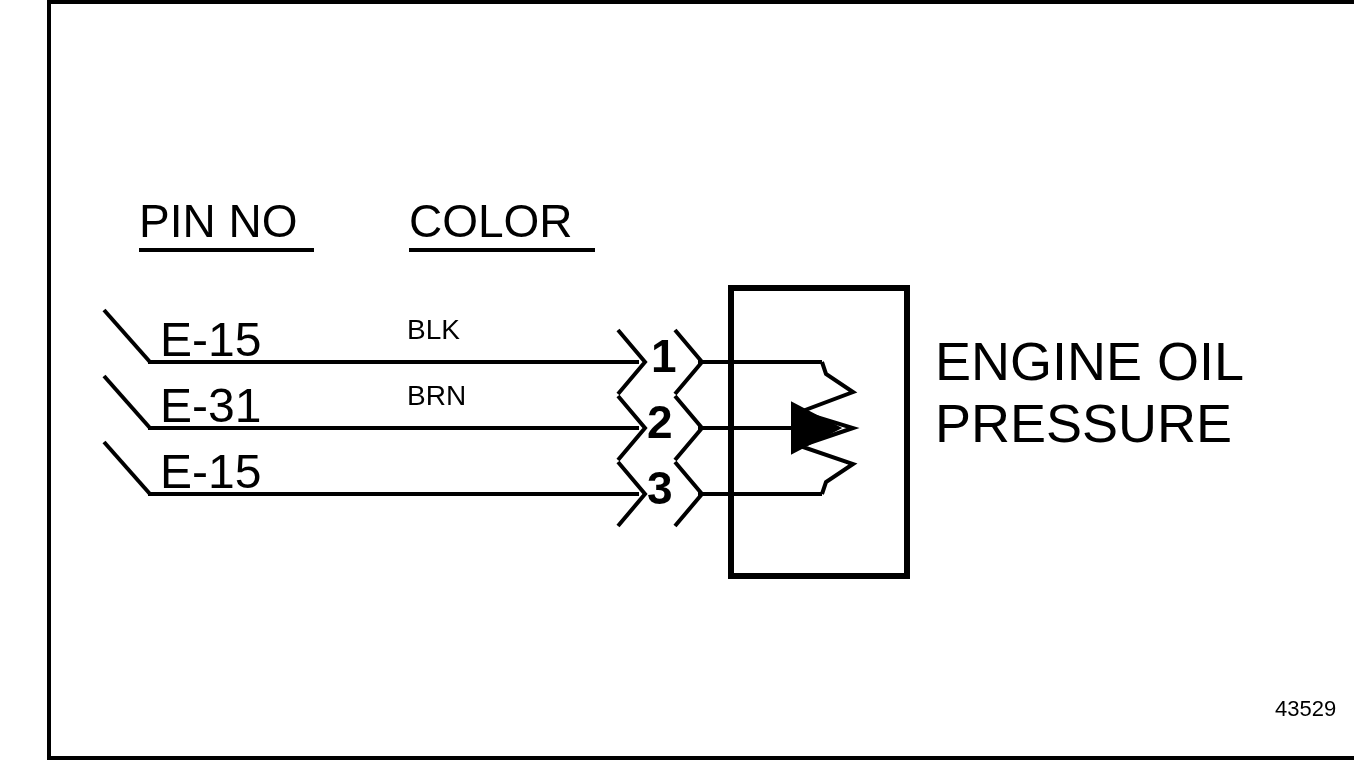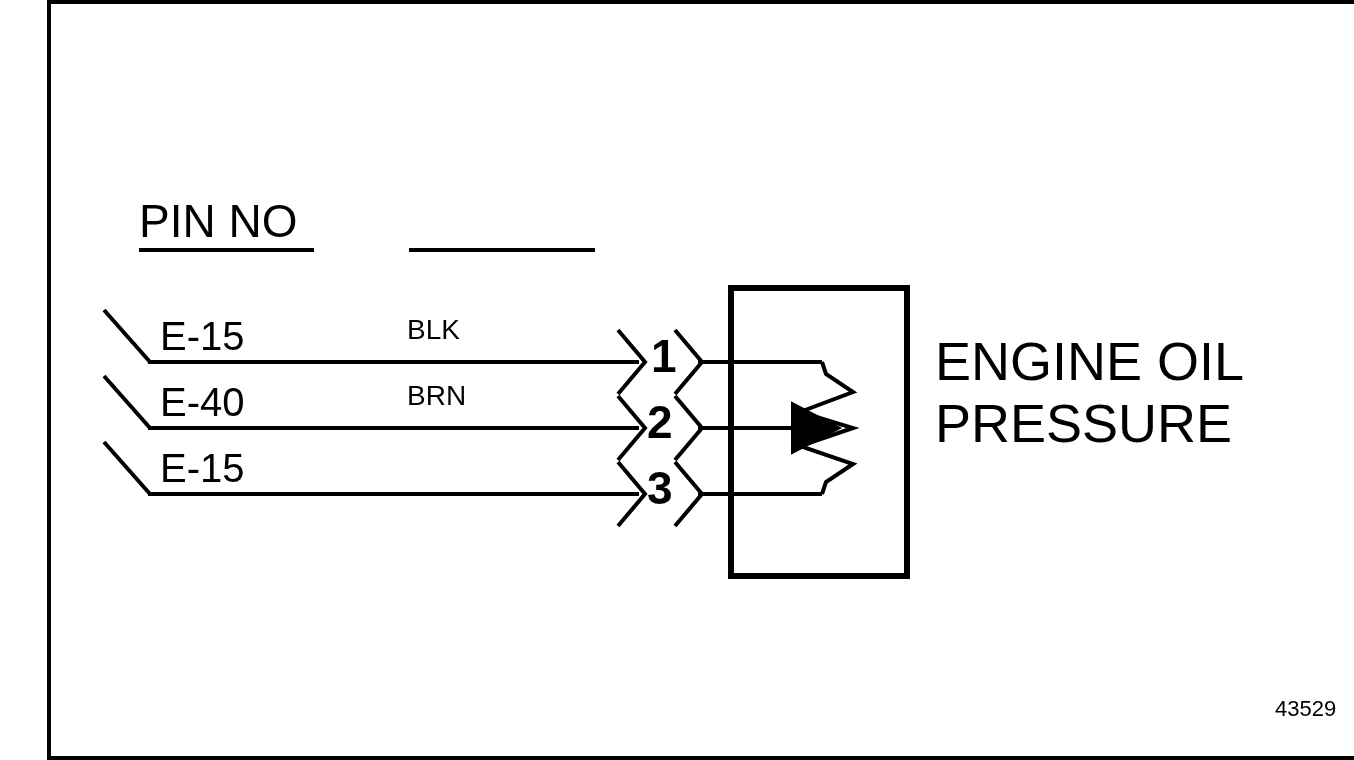--- a/index.html
+++ b/index.html
@@ -47,21 +47,21 @@
   .col-head {
     font-size: 46px;
     letter-spacing: 0px;
   }
   .head-rule {
     position: absolute;
     height: 4px;
     background: #000000;
   }
   .pin-label {
-    font-size: 40px;
+    font-size: 48px;
   }
   .color-label {
     font-size: 28px;
   }
   .pin-num {
     font-size: 46px;
     font-weight: 700;
   }
   .device-name {
     font-size: 54px;
@@ -74,26 +74,27 @@
 </head>
 <body>
 
 <div id="page">
 
   <div id="frame"></div>
 
   <div class="txt col-head" style="left:92px; top:198px;">PIN NO</div>
   <div class="head-rule" style="left:92px; top:248px; width:175px;"></div>
 
+  <div class="txt col-head" style="left:362px; top:198px;">COLOR</div>
   <div class="head-rule" style="left:362px; top:248px; width:186px;"></div>
 
   <div class="txt pin-label" style="left:113px; top:316px;">E-15</div>
   <div class="txt color-label" style="left:360px; top:316px;">BLK</div>
 
-  <div class="txt pin-label" style="left:113px; top:382px;">E-40</div>
+  <div class="txt pin-label" style="left:113px; top:382px;">E-31</div>
   <div class="txt color-label" style="left:360px; top:382px;">BRN</div>
 
   <div class="txt pin-label" style="left:113px; top:448px;">E-15</div>
 
   <div class="txt pin-num" style="left:604px; top:333px;">1</div>
   <div class="txt pin-num" style="left:600px; top:399px;">2</div>
   <div class="txt pin-num" style="left:600px; top:465px;">3</div>
 
   <div class="txt device-name" style="left:888px; top:330px;">ENGINE OIL</div>
   <div class="txt device-name" style="left:888px; top:392px;">PRESSURE</div>

